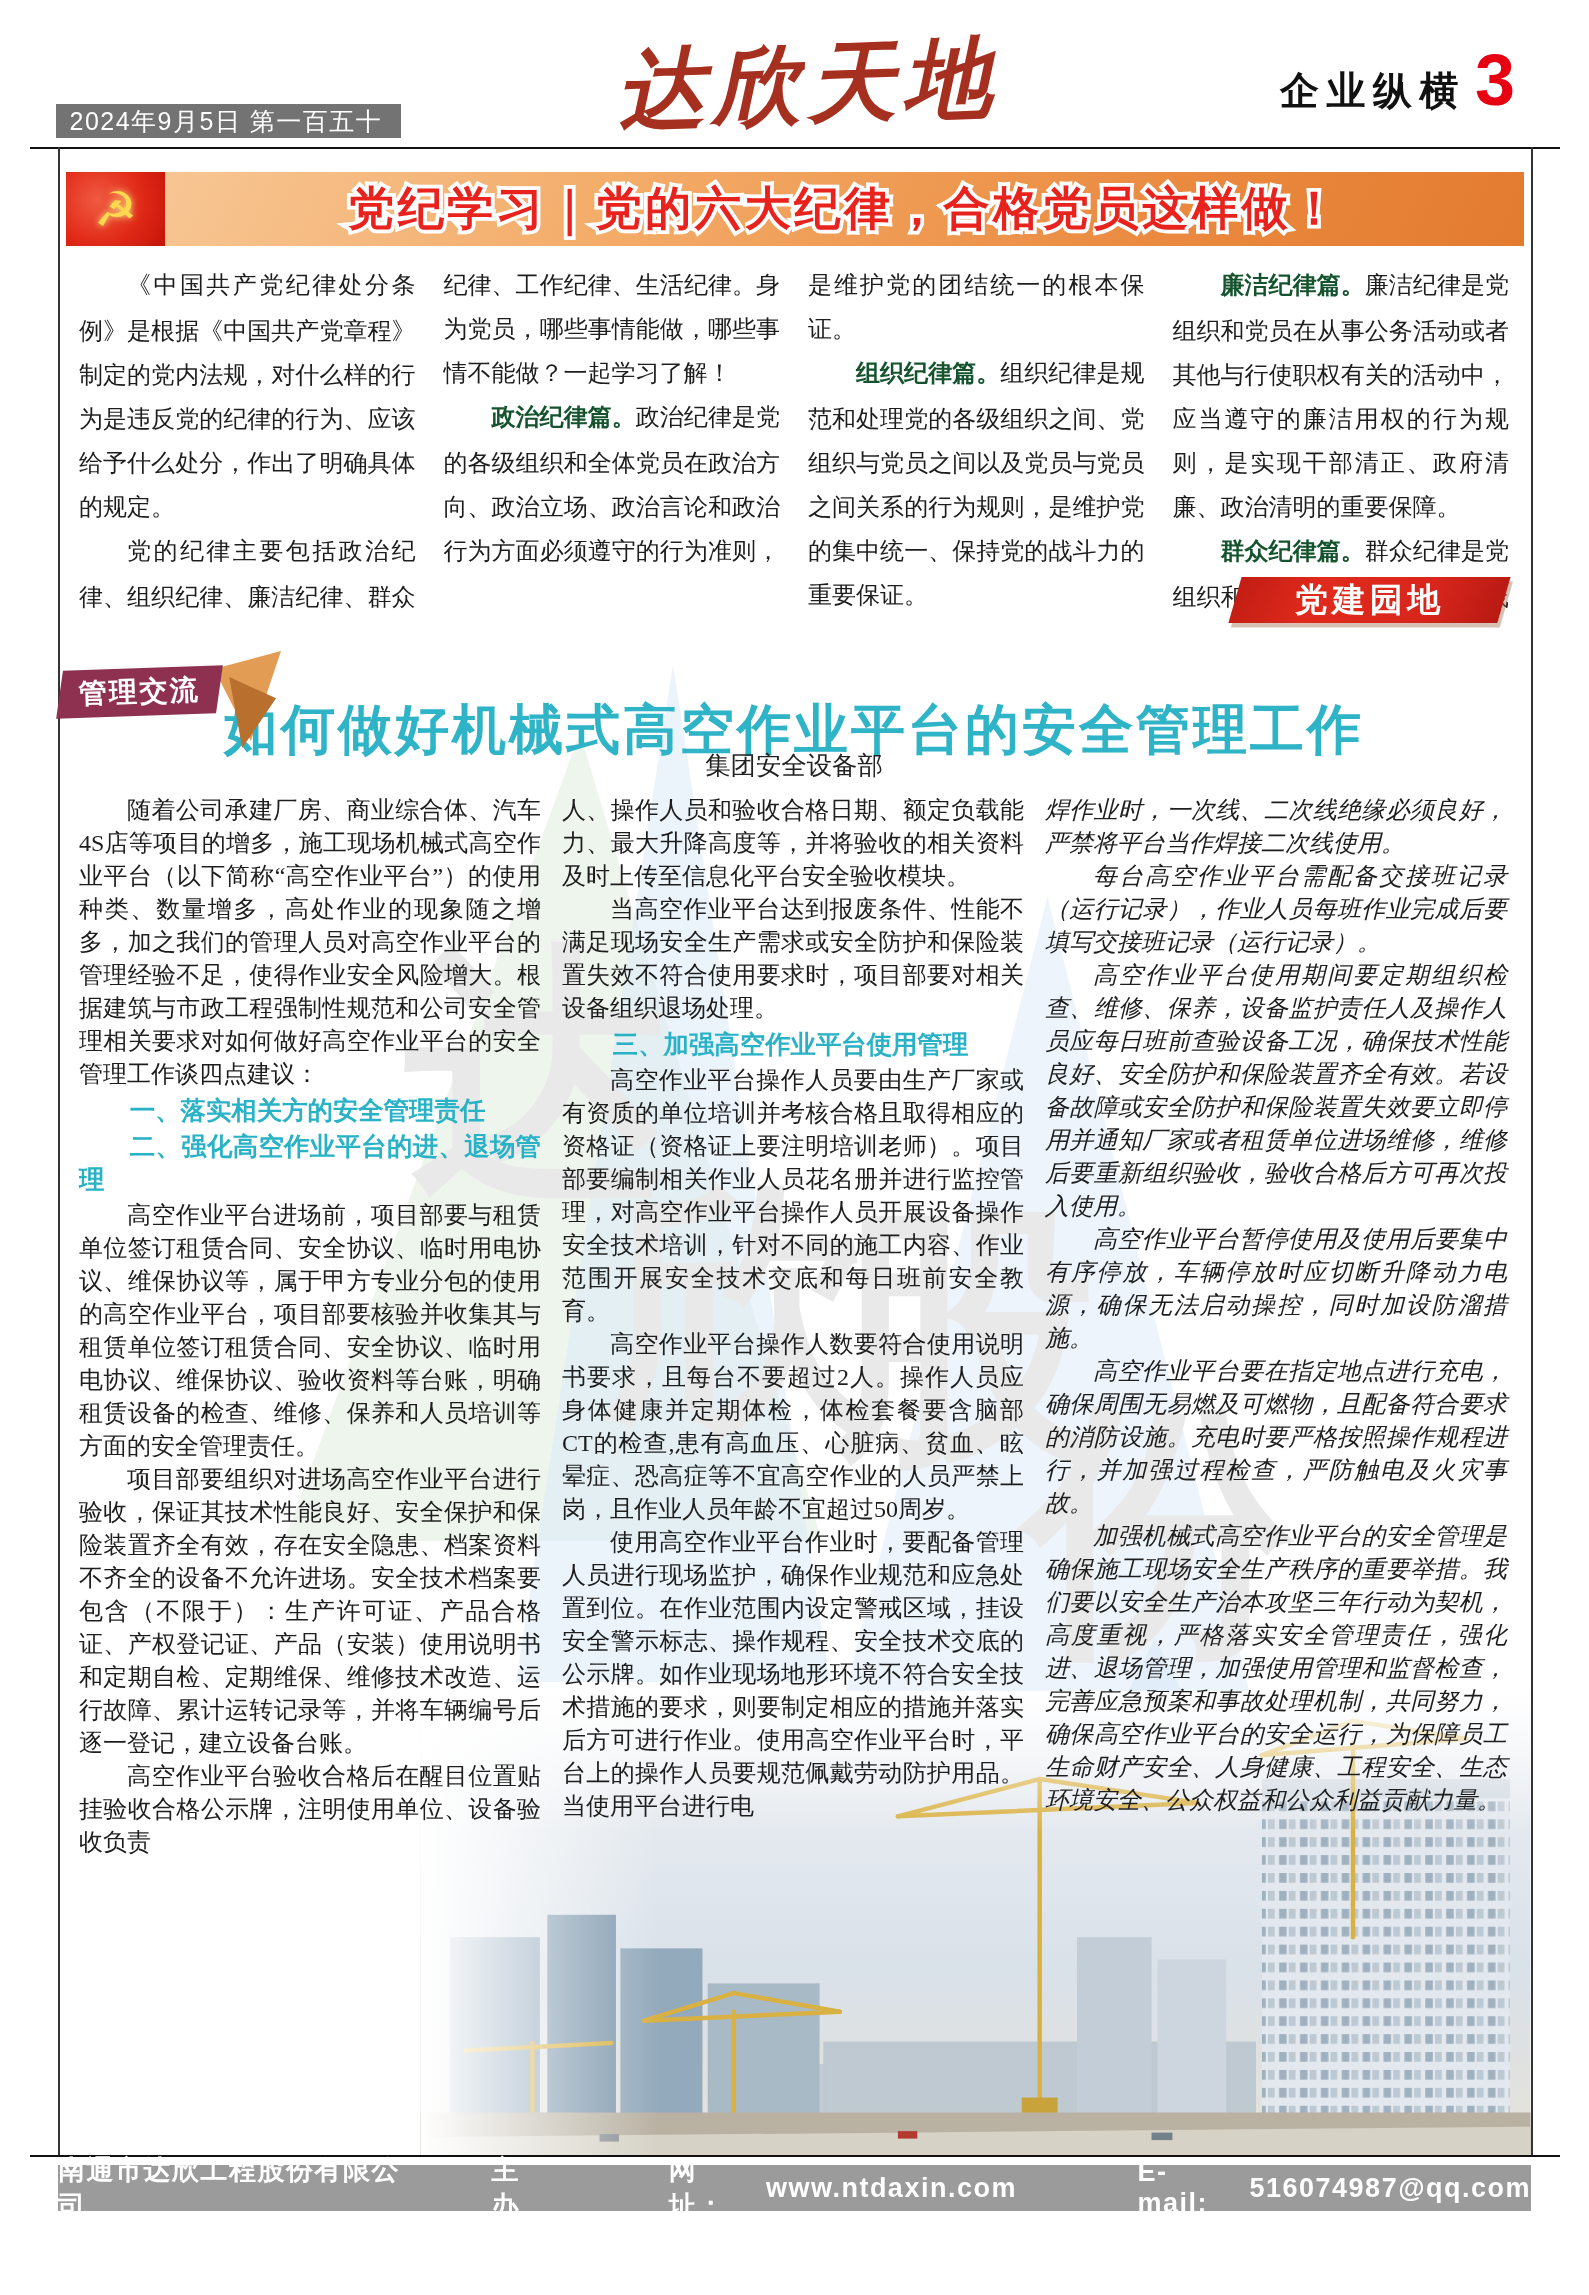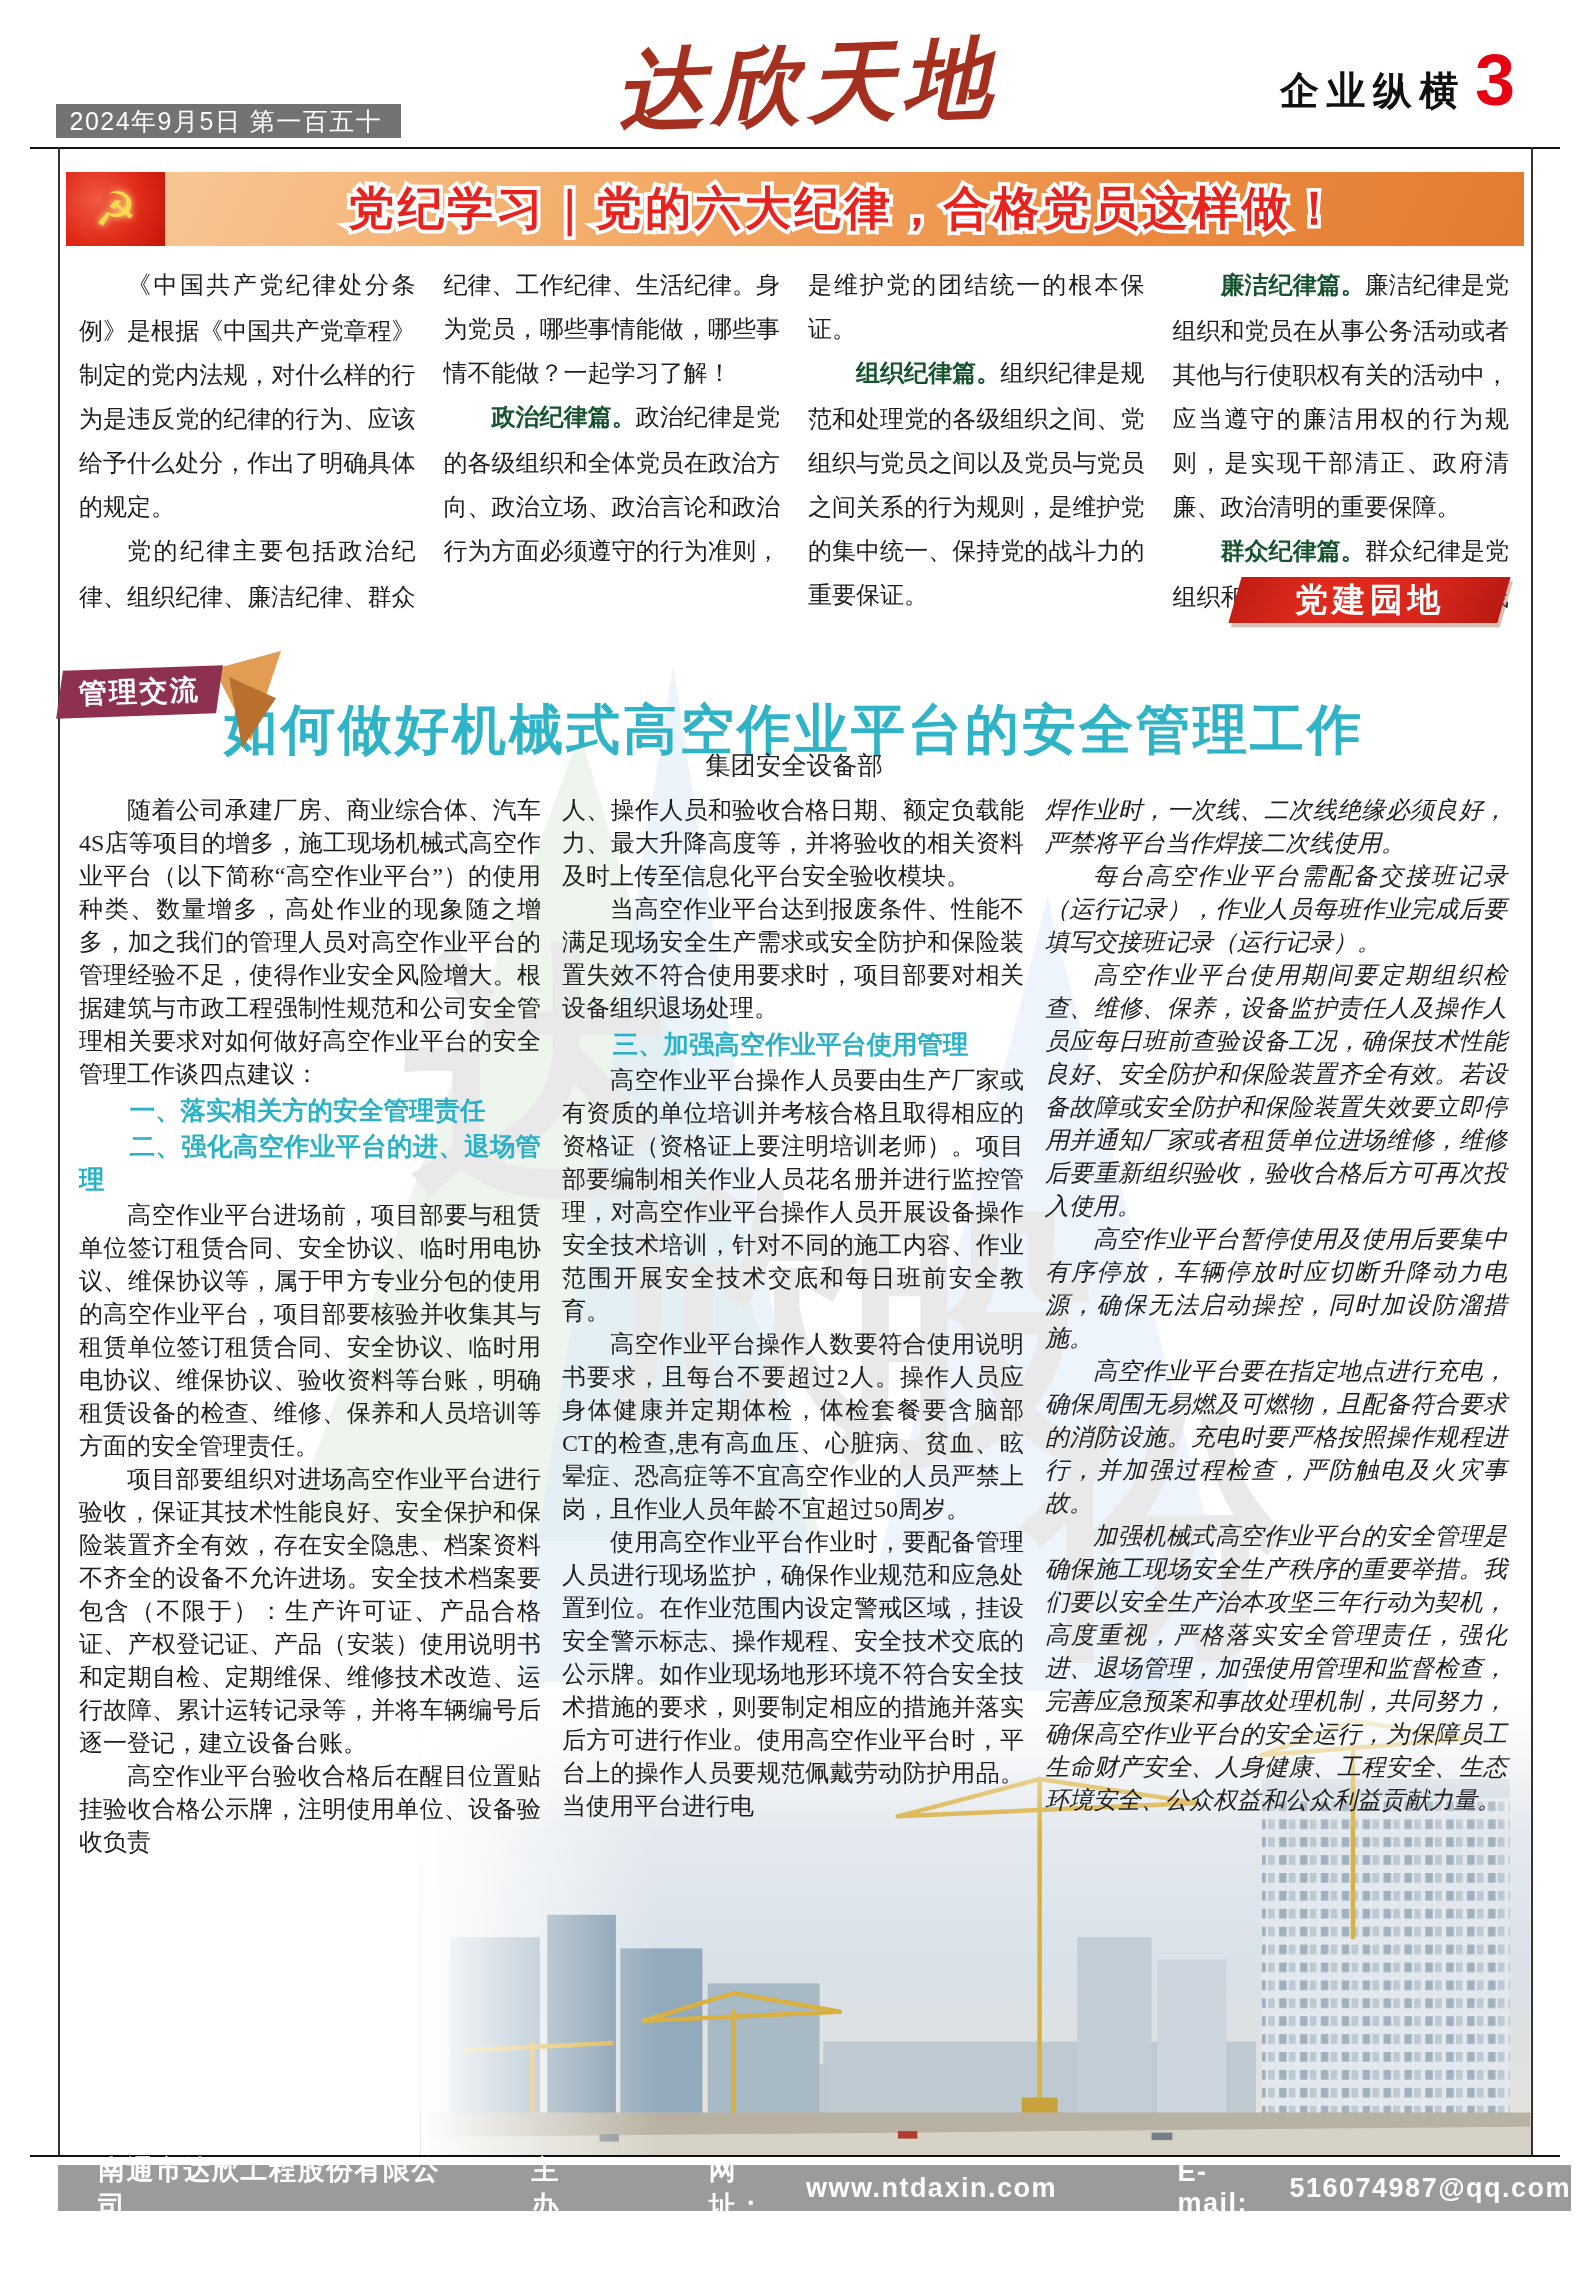--- a/index.html
+++ b/index.html
@@ -94,21 +94,21 @@
   .col-2{left:562px;}
   .col-3{left:1045px;font-style:italic;}
 
   
   .photo{position:absolute;left:419px;top:1691px;width:1113px;height:464px;z-index:1;}
 
   
   .footer-bar{position:absolute;left:58px;top:2165px;width:1473px;height:46px;background:#9b9b9b;
               display:flex;align-items:center;justify-content:space-between;gap:12px;
               color:#fff;font-family:"Liberation Sans","DejaVu Sans",sans-serif;
-              font-size:27px;font-weight:bold;letter-spacing:1.5px;z-index:2;padding-left:40px;}
+              font-size:27px;font-weight:bold;letter-spacing:1.5px;z-index:2;}
   .footer-bar .sp-s{display:inline-block;width:41px;}
   .footer-bar .sp-l{display:inline-block;width:97px;}
 </style>
 </head>
 <body>
 
 <div class="page">
 
   <div class="tri tri2"></div>
   <div class="tri tri1"></div>

